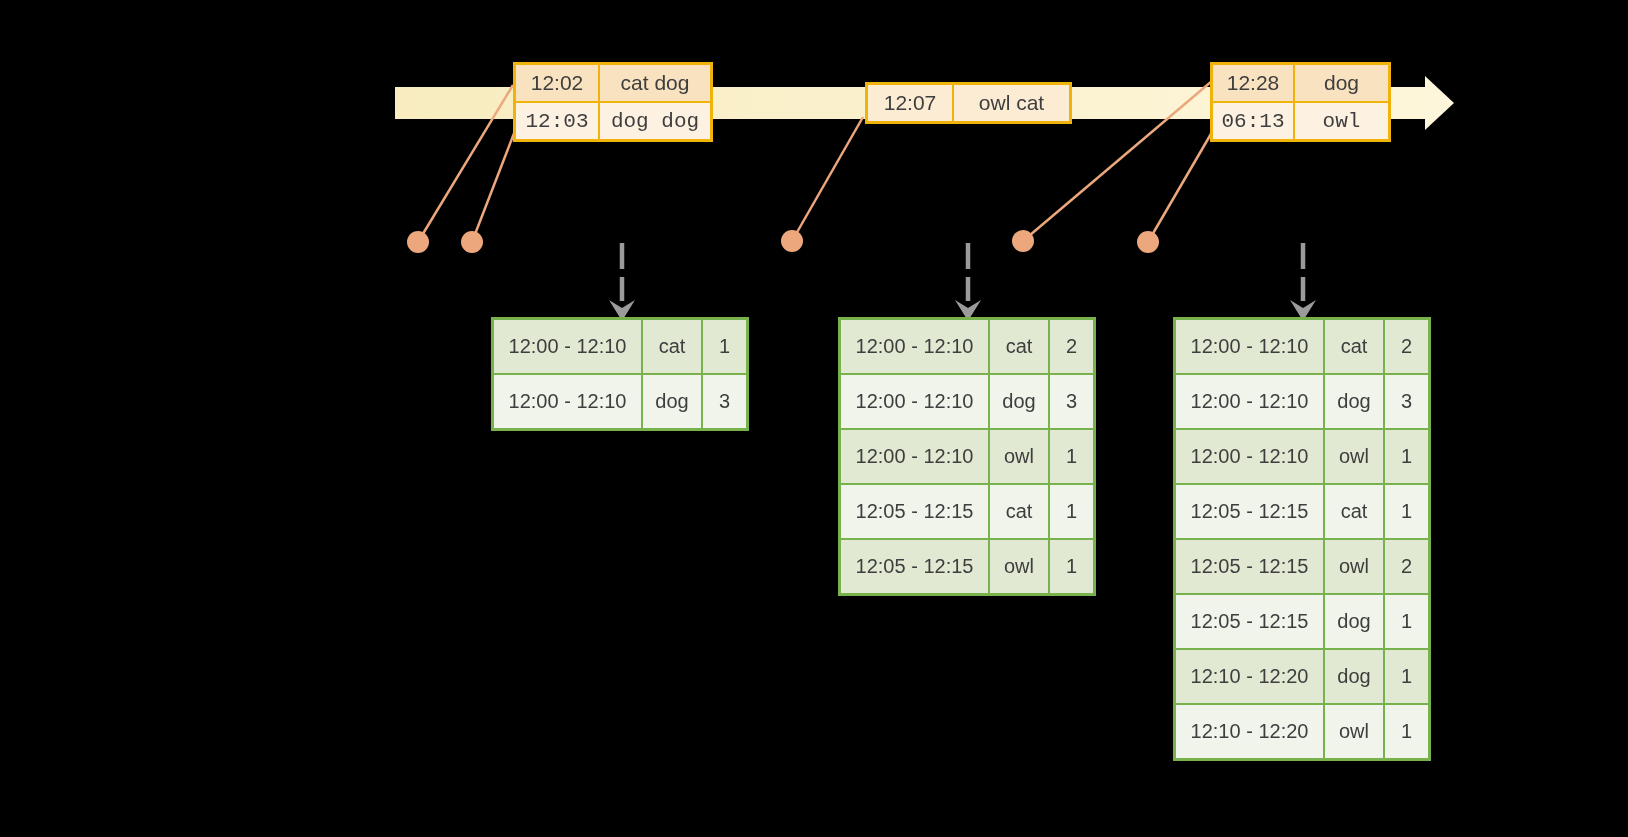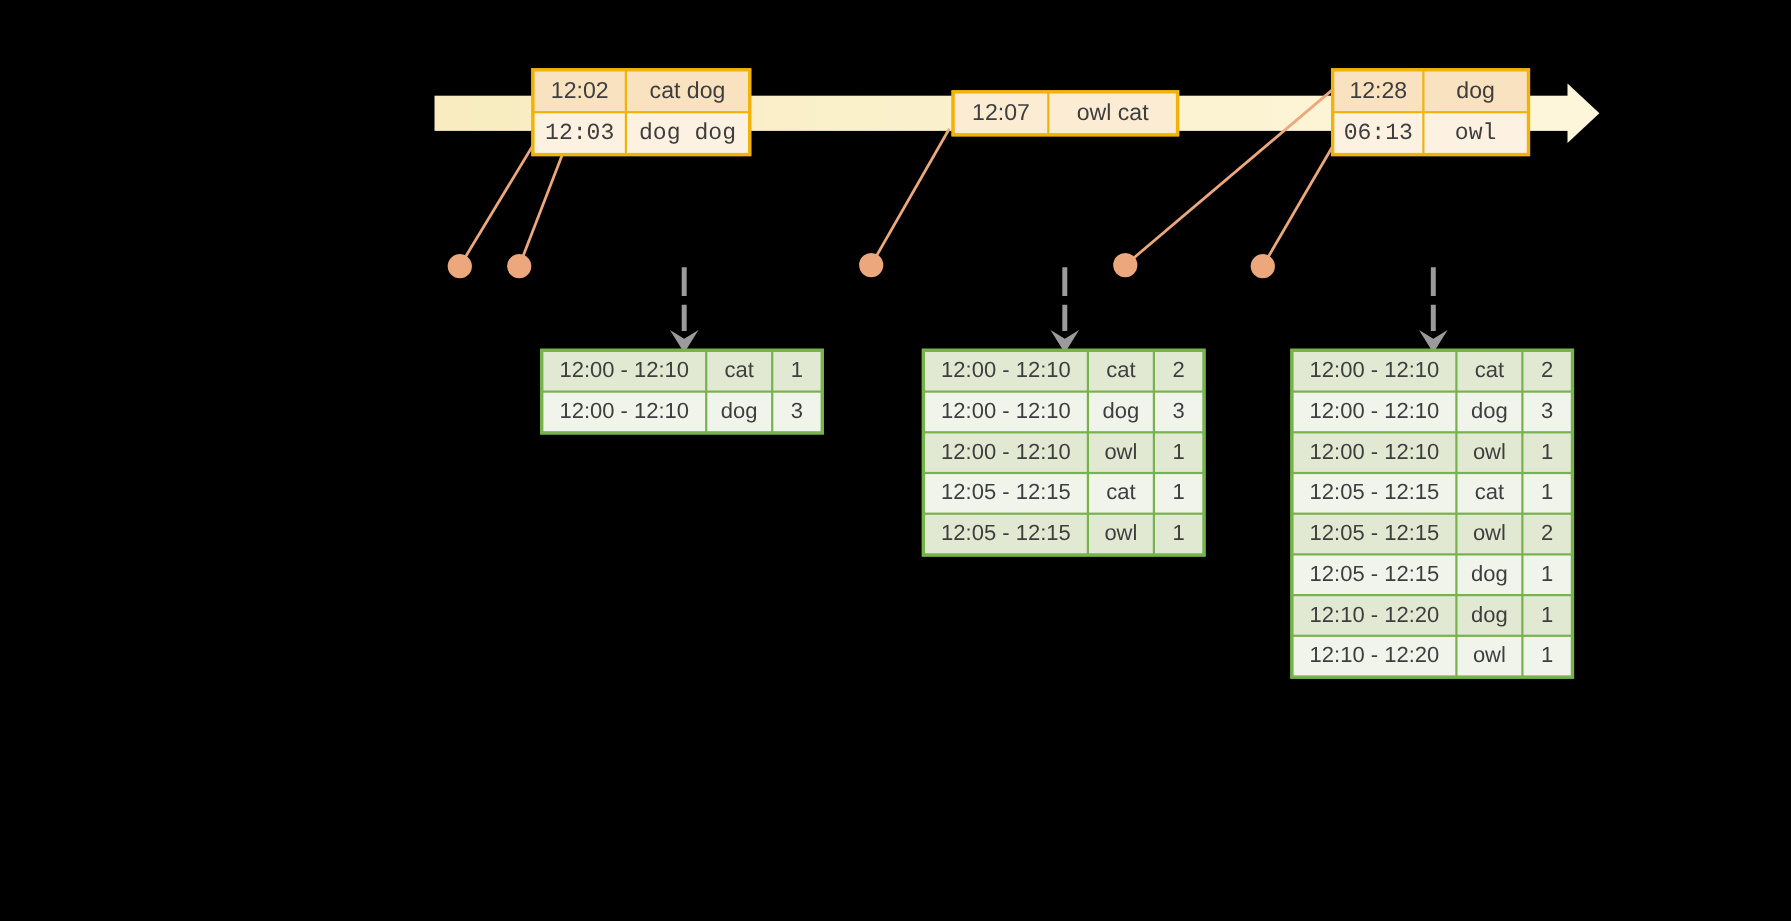--- a/index.html
+++ b/index.html
@@ -16,38 +16,38 @@
   .event-table{
     position:absolute;z-index:2;
     display:grid;gap:2px;
     background:#f0b30a;            
     border:3px solid #f0b30a;
   }
   .event-table .cell{
     display:flex;align-items:center;justify-content:center;
     height:36px;font-size:21px;
   }
-  #event-table-0{left:483px;top:62px;grid-template-columns:82px 110px;}
+  #event-table-0{left:513px;top:62px;grid-template-columns:82px 110px;}
   #event-table-1{left:865px;top:82px;grid-template-columns:84px 115px;}
   #event-table-2{left:1210px;top:62px;grid-template-columns:80px 93px;}
   .event-row-dark  {background:#f9e2bf;}
   .event-row-light {background:#fdf2e1;font-family:Liberation Mono, monospace;}
   .event-row-single{background:#fcecd4;}
 
   
   .result-table{
     position:absolute;z-index:2;
     display:grid;gap:2px;
     grid-template-columns:147px 58px 43px;
     background:#77b24c;            
     border:3px solid #77b24c;
   }
   .result-table .cell{
     display:flex;align-items:center;justify-content:center;
-    height:35px;font-size:20px;
+    height:53px;font-size:20px;
   }
   #result-table-0{left:491px;top:317px;}
   #result-table-1{left:838px;top:317px;}
   #result-table-2{left:1173px;top:317px;}
   .res-row-dark {background:#e1e9d3;}
   .res-row-light{background:#f0f4eb;}
 </style>
 </head>
 <body>
 

